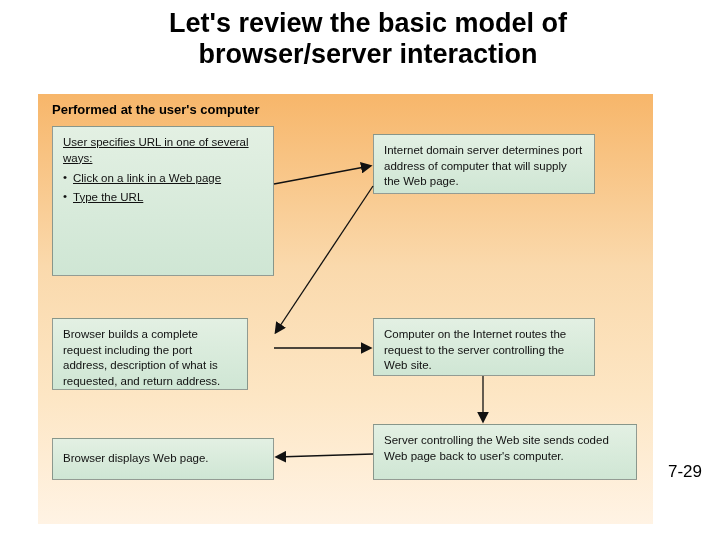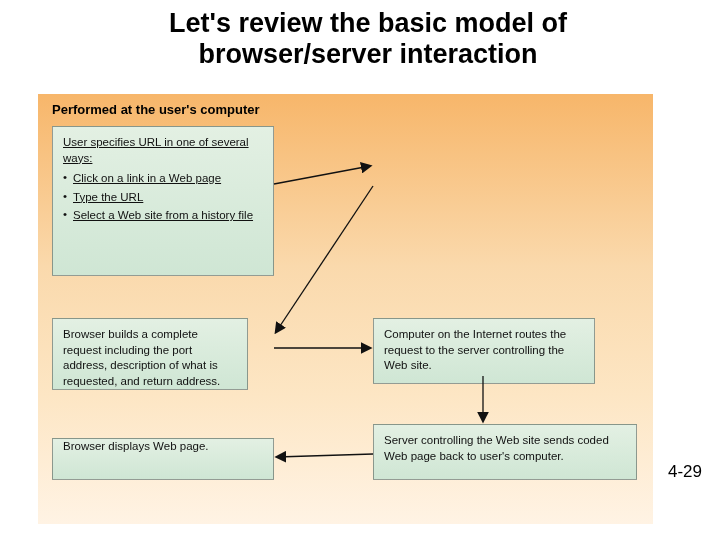--- a/index.html
+++ b/index.html
@@ -74,30 +74,30 @@
   <div class="col-header" style="left:14px; top:8px;">Performed at the user's computer</div>
   <div class="col-header" style="left:335px; top:2px;">
     <br>
   </div>
 
   <div class="box" style="left:14px; top:32px; width:222px; height:150px;text-decoration:underline;">
     <div>User specifies URL in one of several ways:</div>
     <ul>
       <li>Click on a link in a Web page</li>
       <li>Type the URL</li>
-      <li>Select a Web site from a history file</li>
     </ul>
   </div>
 
   <div class="box" style="left:14px; top:224px; width:196px; height:72px;">Browser builds a complete request including the port address, description of what is requested, and return address.</div>
 
-  <div class="box" style="left:14px; top:344px; width:222px; height:42px; padding-top:0;">Browser displays Web page.</div>
+  <div class="box" style="left:14px; top:344px; width:222px; height:42px; padding-top:12px;">Browser displays Web page.</div>
 
+  <div class="box" style="left:335px; top:40px; width:222px; height:60px;">Internet domain server determines port address of computer that will supply the Web page.</div>
 
-  <div class="box" style="left:335px; top:224px; width:222px; height:66px;">Computer on the Internet routes the request to the server controlling the Web site.</div>
+  <div class="box" style="left:335px; top:224px; width:222px; height:58px;">Computer on the Internet routes the request to the server controlling the Web site.</div>
 
   <div class="box" style="left:335px; top:330px; width:264px; height:56px;">Server controlling the Web site sends coded Web page back to user's computer.</div>
 
   <svg class="arrows">
     <defs>
       <marker id="ah" markerWidth="9" markerHeight="9" refX="7" refY="4.5" orient="auto">
         <path d="M0,0 L9,4.5 L0,9 Z" fill="#111"></path>
       </marker>
     </defs>
 
@@ -106,13 +106,13 @@
     <line x1="335" y1="92" x2="238" y2="238" stroke="#111" stroke-width="1.3" marker-end="url(#ah)"></line>
 
     <line x1="236" y1="254" x2="332" y2="254" stroke="#111" stroke-width="1.3" marker-end="url(#ah)"></line>
 
     <line x1="445" y1="282" x2="445" y2="327" stroke="#111" stroke-width="1.3" marker-end="url(#ah)"></line>
 
     <line x1="335" y1="360" x2="239" y2="363" stroke="#111" stroke-width="1.3" marker-end="url(#ah)"></line>
   </svg>
 </div>
 
-<div class="page-num">4-29</div>
+<div class="page-num">7-29</div>
 
 </body></html>

